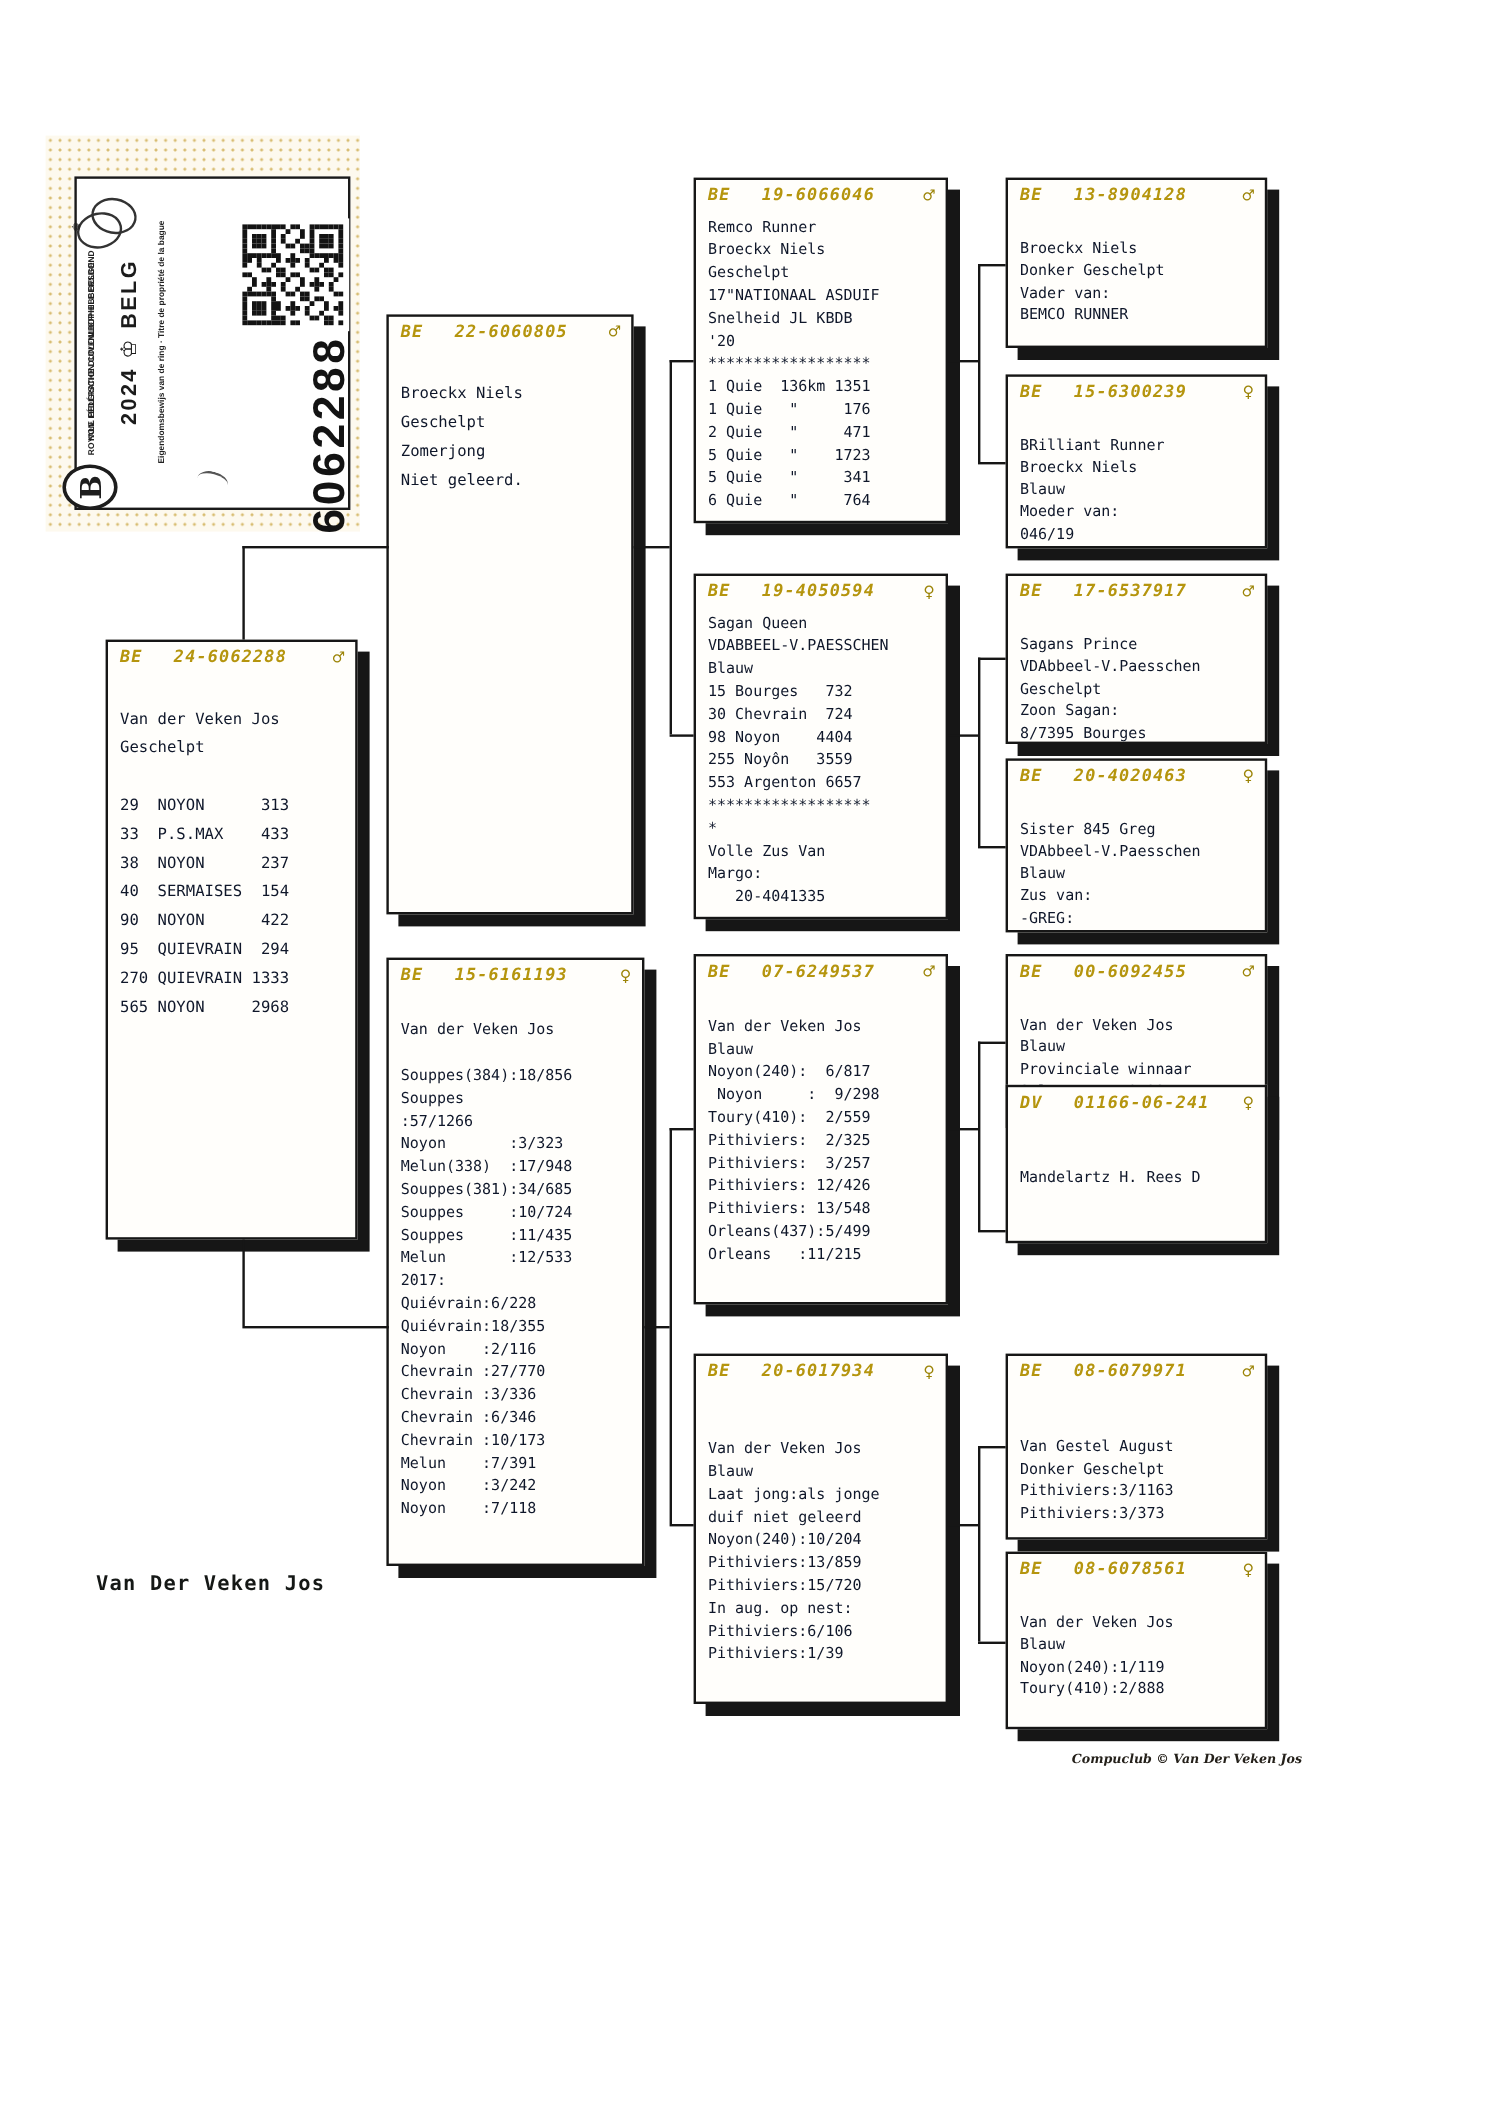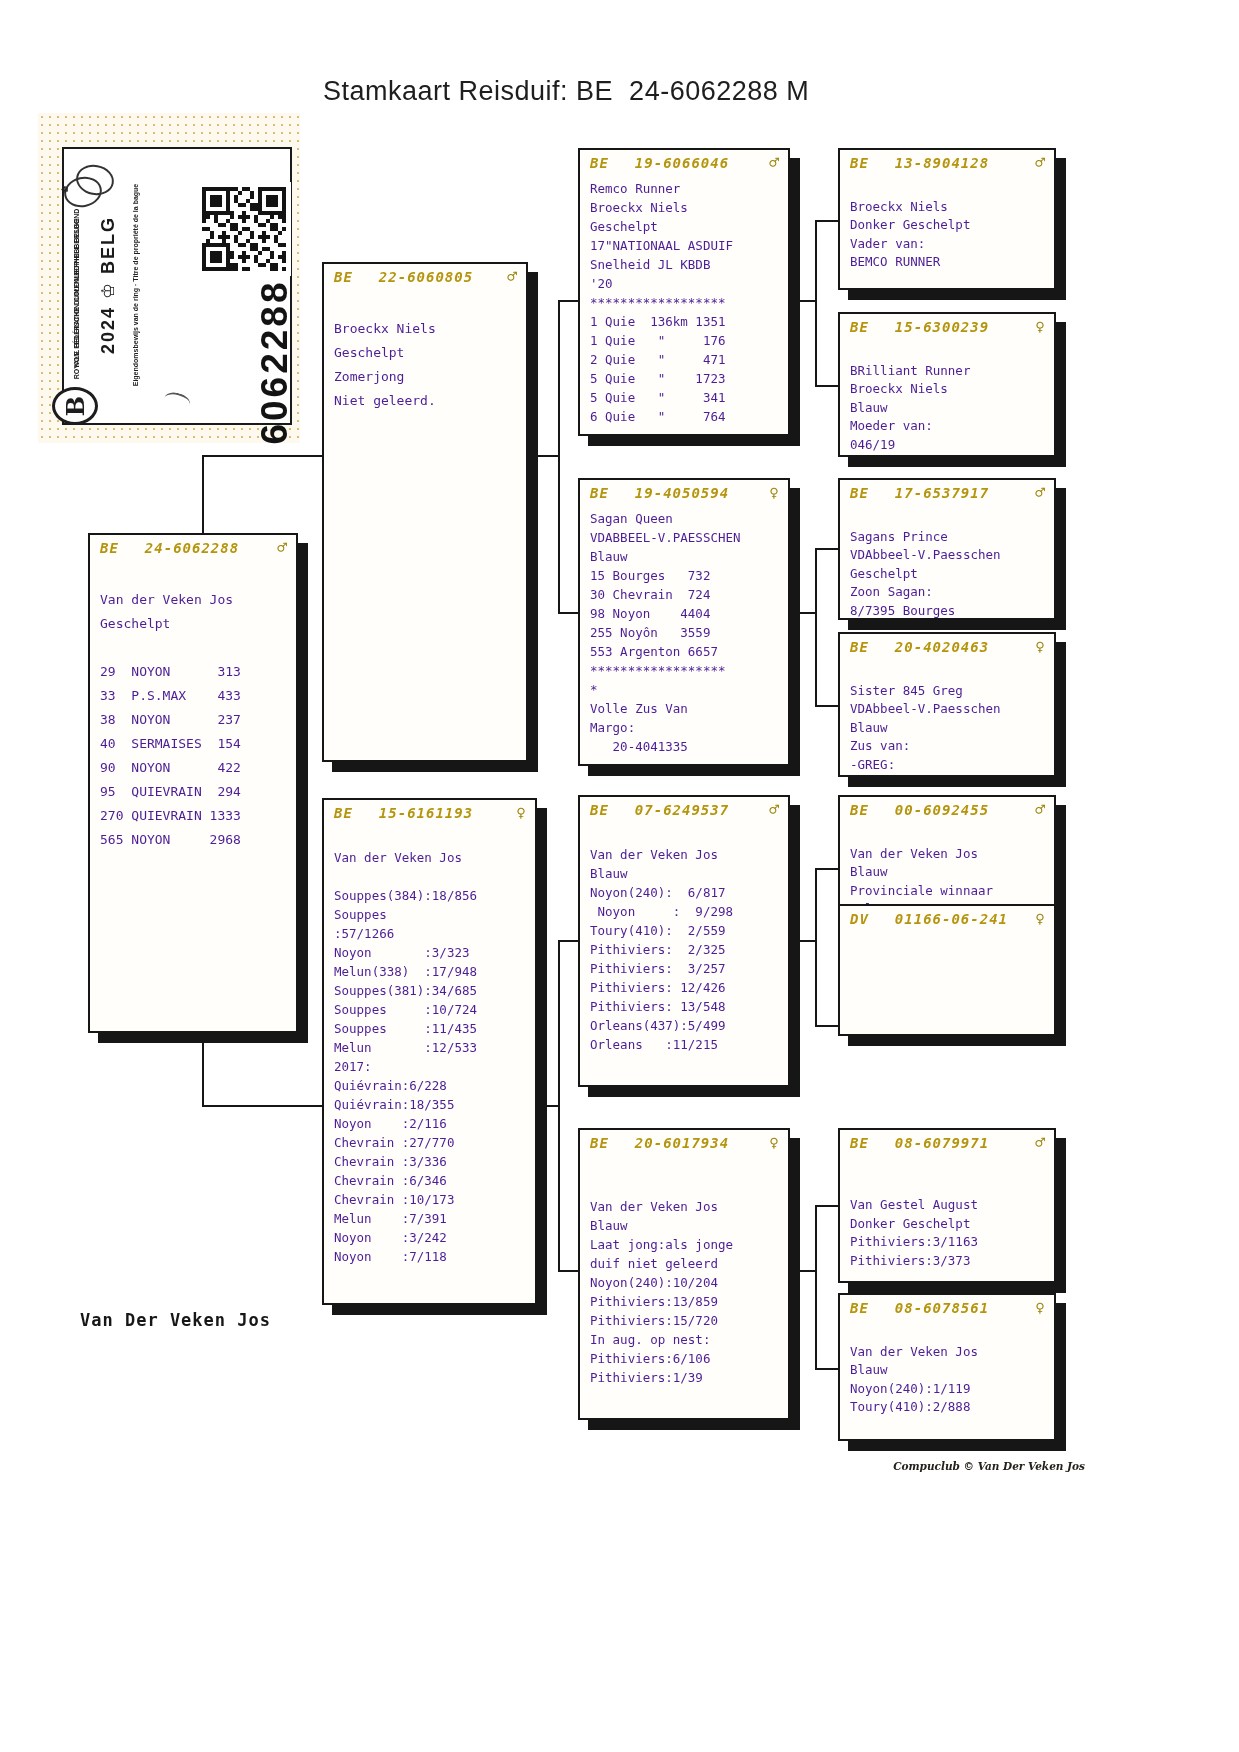--- a/index.html
+++ b/index.html
@@ -20,21 +20,21 @@
   }
   .phead {
     display:flex; align-items:center; padding:5px 8px 2px 10px;
     font-style:italic; font-weight:bold; font-size:14px; color:#b5950e;
     letter-spacing:1px; white-space:pre;
   }
   .phead .country { margin-right:26px; }
   .phead .sex { margin-left:auto; font-style:normal; font-size:16px; color:#9c8407; line-height:14px; }
   .pbody {
     font-family:"DejaVu Sans Mono","Liberation Mono",monospace;
-    white-space:pre; color:#4c1d95; padding:6px 6px 4px 10px; font-size:13px; line-height:24px;
+    white-space:pre; color:#0f172a; padding:6px 6px 4px 10px; font-size:13px; line-height:24px;
   }
   .lh24 .pbody { font-size:13px;   line-height:24px; }
   .lh19 .pbody { font-size:12.5px; line-height:19px; }
   .lh18 .pbody { font-size:12.5px; line-height:18.5px; }
   
   .cline { position:absolute; background:#161616; }
   
   .sticker {
     position:absolute; left:38px; top:113px; width:262px; height:330px;
     background-color:#fdf9ee;
@@ -100,21 +100,20 @@
     position:absolute; left:885px; top:1460px; width:200px;
     font-family:"DejaVu Serif","Liberation Serif",serif;
     font-style:italic; font-weight:bold; font-size:10.5px; color:#24201a; text-align:right;
   }
 </style>
 </head>
 <body>
 
 <div id="page">
 
-  <div class="title">Stamkaart Reisduif: BE  24-6062288 M</div>
 
   <div class="sticker">
     <div class="sticker-inner">
       <div class="crest">
         <div class="oval o1"></div>
         <div class="oval o2"></div>
         <div class="crown">♚</div>
       </div>
       <div class="rot fed-lines">KON. BELGISCHE DUIVENLIEFHEBBERSBOND</div>
       <div class="rot fed-lines" style="top:141px">ROYALE FÉDÉRATION COLOMBOPHILE BELGE</div>
@@ -503,20 +502,23 @@
     <div class="phead"><span class="country">BE</span><span class="ring">00-6092455</span><span class="sex">♂</span></div>
     <div class="pbody">
 Van der Veken Jos
 Blauw
 Provinciale winnaar
 Orleans:  1/3429</div>
   </div>
 
   <div class="pbox lh18" style="left:838px;top:904px;width:218px;height:132px">
     <div class="phead"><span class="country">DV</span><span class="ring">01166-06-241</span><span class="sex">♀</span></div>
+    <div class="pbody">
+
+Mandelartz H. Rees D</div>
   </div>
 
   <div class="pbox lh18" style="left:838px;top:1128px;width:218px;height:155px">
     <div class="phead"><span class="country">BE</span><span class="ring">08-6079971</span><span class="sex">♂</span></div>
     <div class="pbody">
 
 Van Gestel August
 Donker Geschelpt
 Pithiviers:3/1163
 Pithiviers:3/373</div>

